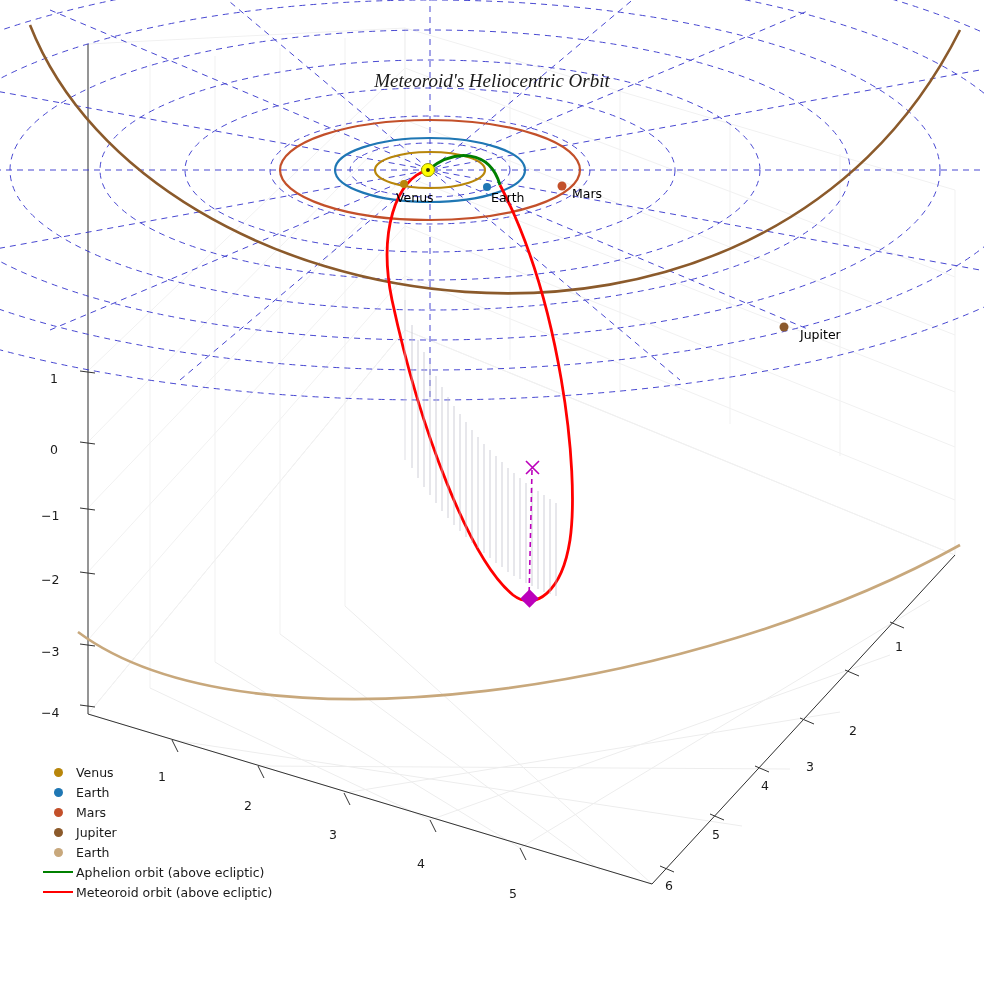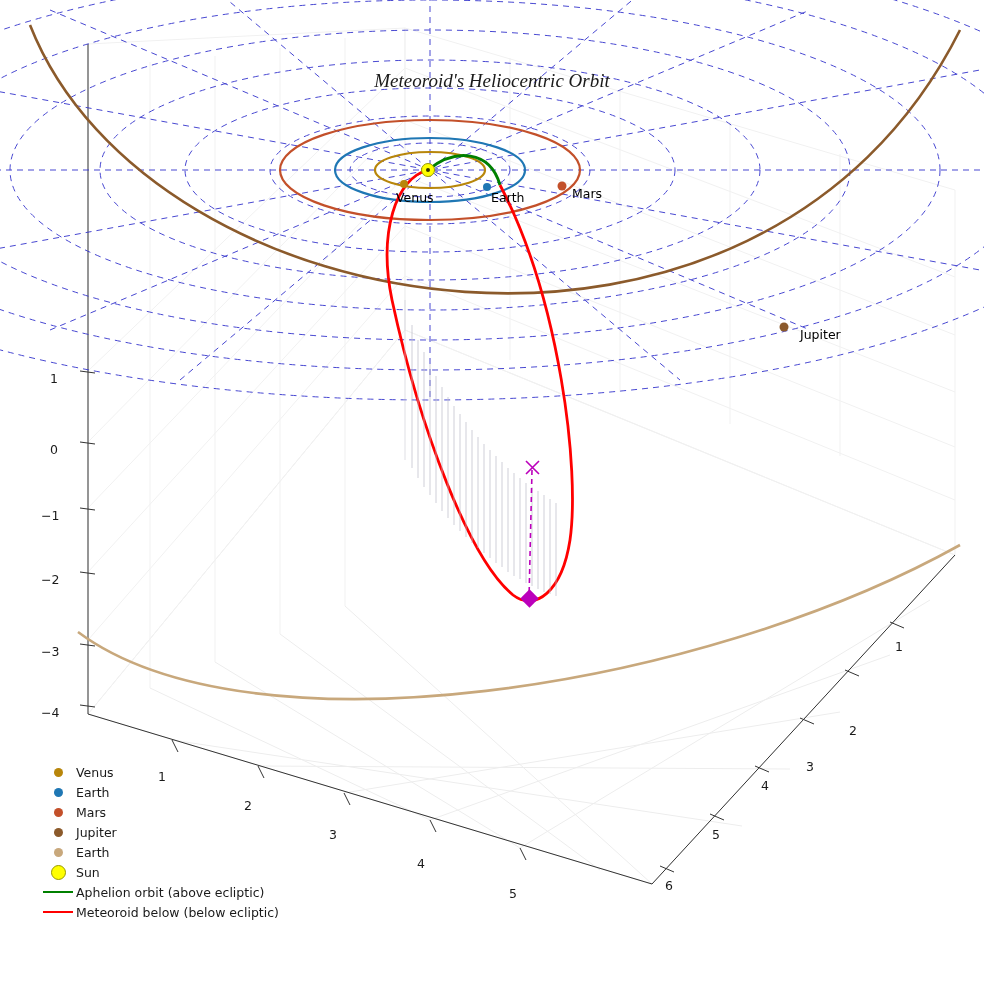--- a/index.html
+++ b/index.html
@@ -289,36 +289,30 @@
       <span class="legend-text">Jupiter</span>
     </div>
 
     <div class="legend-row">
       <span class="legend-marker">
         <span class="dot" style="width:9px;height:9px;background:#c8a87c;"></span>
       </span>
       <span class="legend-text">Earth</span>
     </div>
 
-    <div class="legend-row">
-      <span class="legend-marker">
-        <span class="dot" style="width:13px;height:13px;background:#ffff00;border:1px solid #999900;"></span>
-      </span>
-      <span class="legend-text">Sun</span>
-    </div>
 
 
     <div class="legend-row">
       <span class="legend-marker">
         <span class="line-swatch" style="border-top-color:#008000;"></span>
       </span>
       <span class="legend-text">Aphelion orbit (above ecliptic)</span>
     </div>
 
     <div class="legend-row">
       <span class="legend-marker">
         <span class="line-swatch" style="border-top-color:#ff0000;"></span>
       </span>
-      <span class="legend-text">Meteoroid below (below ecliptic)</span>
+      <span class="legend-text">Meteoroid orbit (above ecliptic)</span>
     </div>
 
   </div>
 </div>
 
 </body></html>

